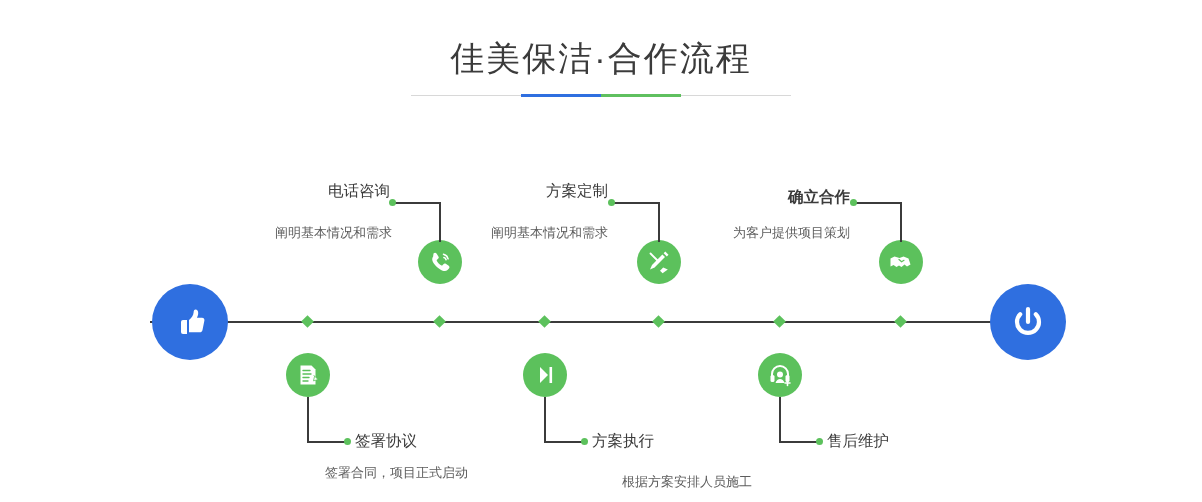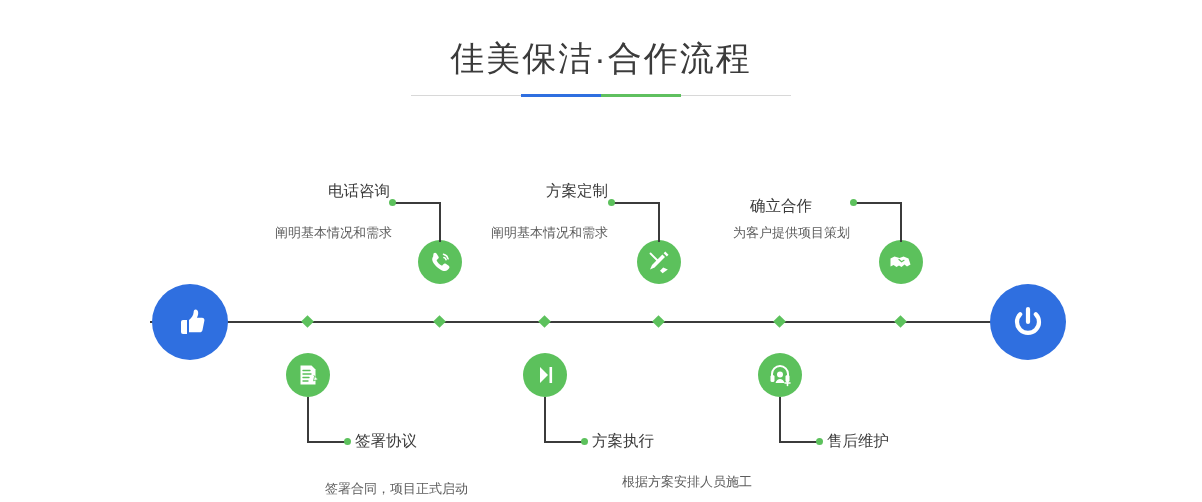--- a/index.html
+++ b/index.html
@@ -216,21 +216,21 @@
         <path d="M8 8.5 h7 M8 12 h8 M8 15.5 h6 M8 19 h5" stroke="#5cc15c" stroke-width="1.4" stroke-linecap="round"></path>
         <path d="M19 13.5 l4 4 l-4.5 1.4 l1 -4.4 z" fill="#ffffff" stroke="#5cc15c" stroke-width="0.8"></path>
       </svg>
     </div>
     <div class="vline" style="left:307px; top:247px; height:46px;"></div>
     <div class="hline" style="left:307px; top:291px; width:40px;"></div>
     <div class="dot" style="left:344px; top:288px;"></div>
     <div class="label label-down" style="left:355px; top:280px;">
       <div class="label-title">签署协议</div>
     </div>
-    <div class="label" style="left:325px; top:312px;">
+    <div class="label" style="left:325px; top:296px;">
       <div class="label-desc">签署合同，项目正式启动</div>
     </div>
 
     <div class="diamond" style="left:654px;"></div>
     <div class="node" style="left:637px; top:90px;">
       <svg width="26" height="26" viewBox="0 0 26 26">
         <path d="M4 20.5 l2 -4.6 l10.4 -10.4 l2.6 2.6 l-10.4 10.4 z" fill="#ffffff"></path>
         <path d="M17.6 4.2 l1.7 -1.7 l3.2 3.2 l-1.7 1.7 z" fill="#ffffff"></path>
         <path d="M21.8 20.5 l-4.6 -2 l-3.2 3.2 l2.6 2.6 z" fill="#ffffff"></path>
         <path d="M4.5 4.5 l7 7" stroke="#ffffff" stroke-width="1.8" stroke-linecap="round"></path>
@@ -266,21 +266,21 @@
     <div class="diamond" style="left:896px;"></div>
     <div class="node" style="left:879px; top:90px;">
       <svg width="26" height="26" viewBox="0 0 26 26">
         <path d="M2.5 9.5 l4 -2 l5 1.5 l4 -1.5 l5 2 l2 6 l-3.5 2 l-2.5 -2 l-3 2.5 l-2.5 -1.5 l-2.5 1.5 l-3 -2 l-3 1.5 z" fill="#ffffff"></path>
         <path d="M11 10.5 l2.6 2.2 l2.4 -1.4" stroke="#5cc15c" stroke-width="1.2" fill="none" stroke-linecap="round"></path>
       </svg>
     </div>
     <div class="vline" style="left:900px; top:52px; height:40px;"></div>
     <div class="hline" style="left:853px; top:52px; width:48px;"></div>
     <div class="dot" style="left:850px; top:49px;"></div>
-    <div class="label label-up" style="left:712px; top:45px; width:138px; text-align:center;">
+    <div class="label label-up" style="left:712px; top:36px; width:138px; text-align:right;font-weight:bold;">
       <div class="label-title">确立合作</div>
     </div>
     <div class="label" style="left:640px; top:56px; width:210px; text-align:right;">
       <div class="label-desc">为客户提供项目策划</div>
     </div>
 
     <div class="diamond" style="left:775px;"></div>
     <div class="node" style="left:758px; top:203px;">
       <svg width="26" height="26" viewBox="0 0 26 26">
         <path d="M5 14 v-2 a8 8 0 0 1 16 0 v2" stroke="#ffffff" stroke-width="2" fill="none" stroke-linecap="round"></path>

